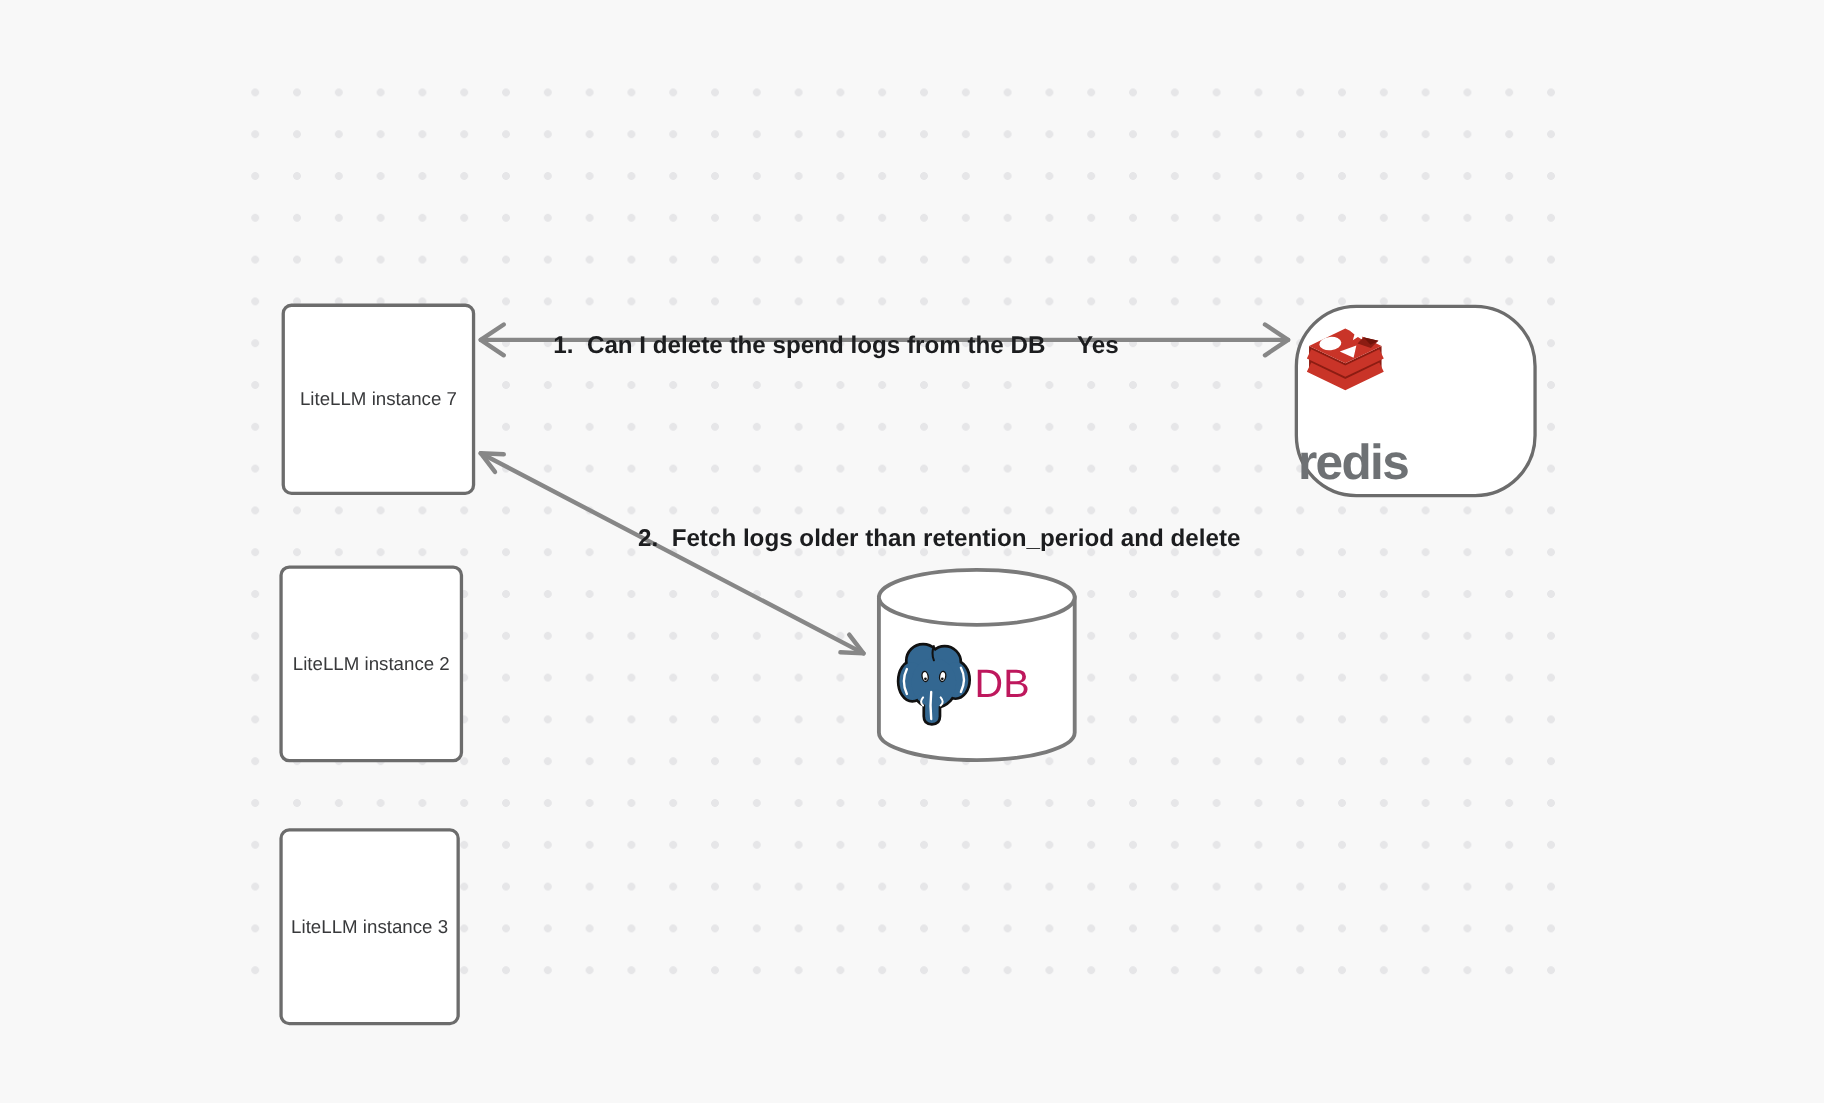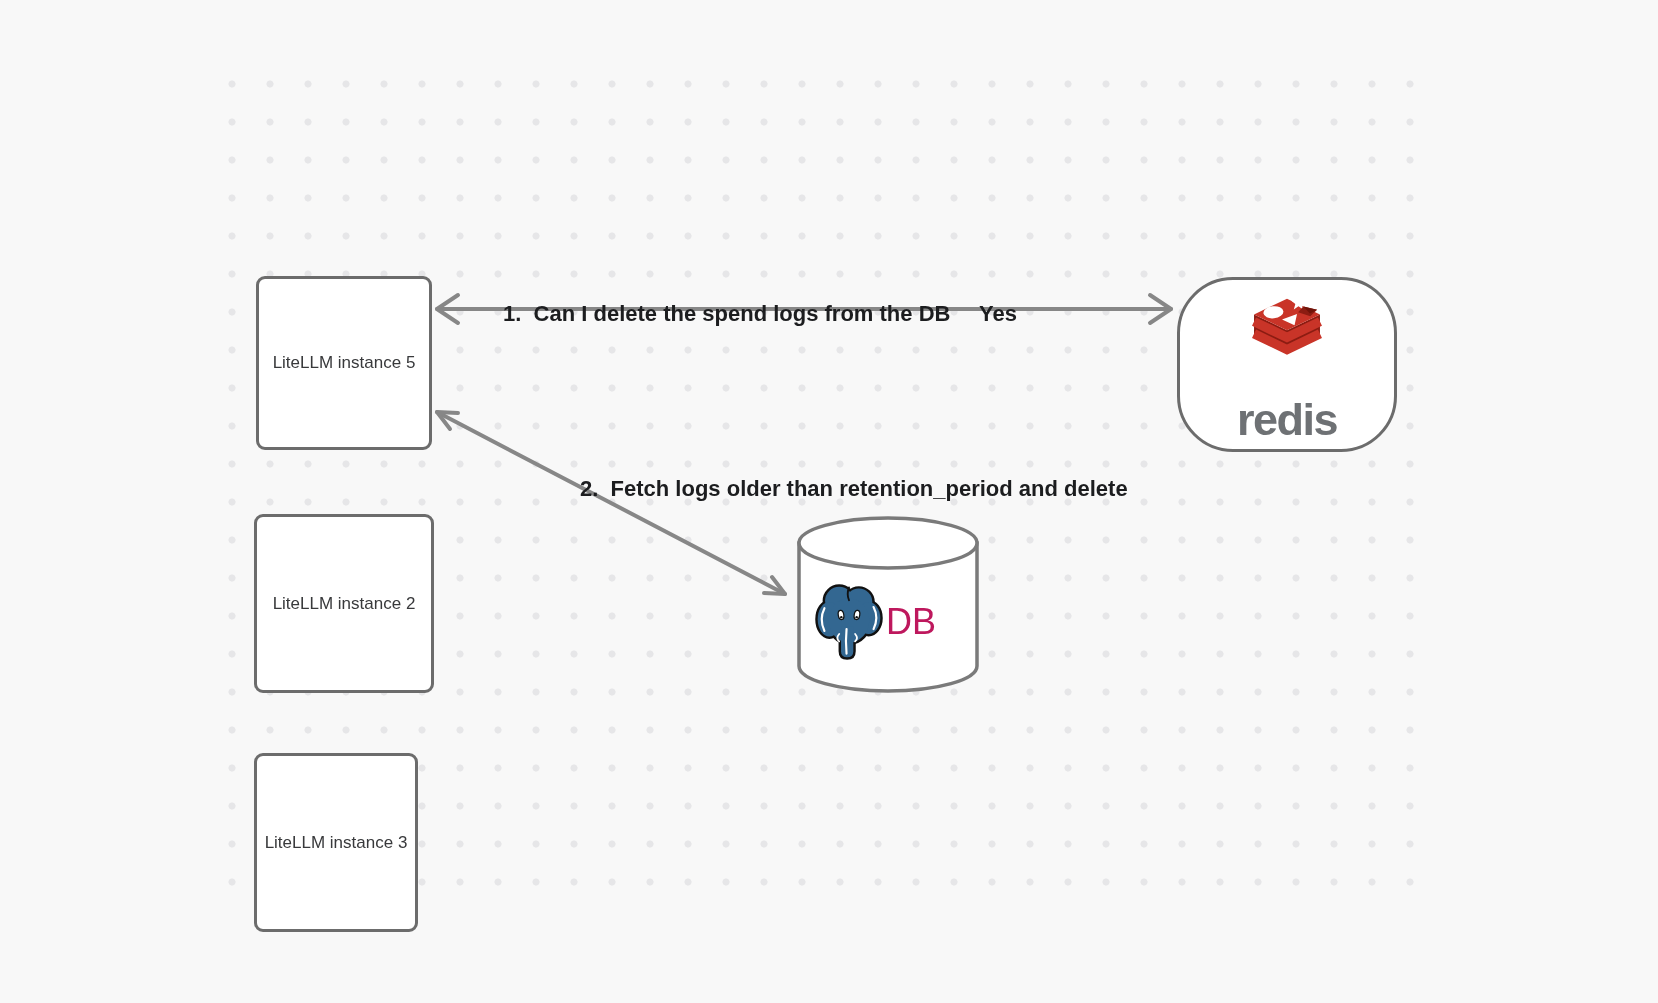--- a/index.html
+++ b/index.html
@@ -19,28 +19,28 @@
   .instance-box {
     position:absolute;
     background:#ffffff;
     border:3px solid #6c6c6c;
     border-radius:9px;
     display:flex; align-items:center; justify-content:center;
     font-size:17px; color:#38393b;
     box-sizing:border-box;
   }
   #box1 { left:256px; top:276px; width:176px; height:174px; }
-  #box2 { left:254px; top:514px; width:180px; height:179px; }
+  #box2 { left:254px; top:514px; width:167px; height:179px; }
   #box3 { left:254px; top:753px; width:164px; height:179px; }
   .redis-node {
     position:absolute; left:1177px; top:277px; width:220px; height:175px;
     background:#ffffff;
     border:3.5px solid #6c6c6c;
     border-radius:56px;
-    display:flex; flex-direction:column; align-items:center; justify-content:center;
+    display:flex; flex-direction:column; align-items:flex-start; justify-content:center;
     box-sizing:border-box;
     gap:44px;
   }
   .redis-wordmark {
     font-size:45px; font-weight:bold; color:#6e7174;
     letter-spacing:-1.5px; line-height:1; margin-top:-9px;
   }
   .edge-label {
     position:absolute;
     font-size:22px; font-weight:bold; color:#1c1d1f;
@@ -76,21 +76,21 @@
       <polyline points="764,593 785,594 772,577"></polyline>
     </g>
 
     <g>
       <path d="M799,543 L799,666 C799,679.8 838.8,691 888,691 C937.2,691 977,679.8 977,666 L977,543 Z" fill="#ffffff" stroke="#7a7a7a" stroke-width="3.5"></path>
       <ellipse cx="888" cy="543" rx="89" ry="25" fill="#ffffff" stroke="#7a7a7a" stroke-width="3.5"></ellipse>
     </g>
   </svg>
 
   <div class="instance-box" id="box1">
-    <span>LiteLLM instance 5</span>
+    <span>LiteLLM instance 7</span>
   </div>
   <div class="instance-box" id="box2">
     <span>LiteLLM instance 2</span>
   </div>
   <div class="instance-box" id="box3">
     <span>LiteLLM instance 3</span>
   </div>
 
   <div class="redis-node">
     <svg width="86" height="75" viewBox="0 0 120 104">

